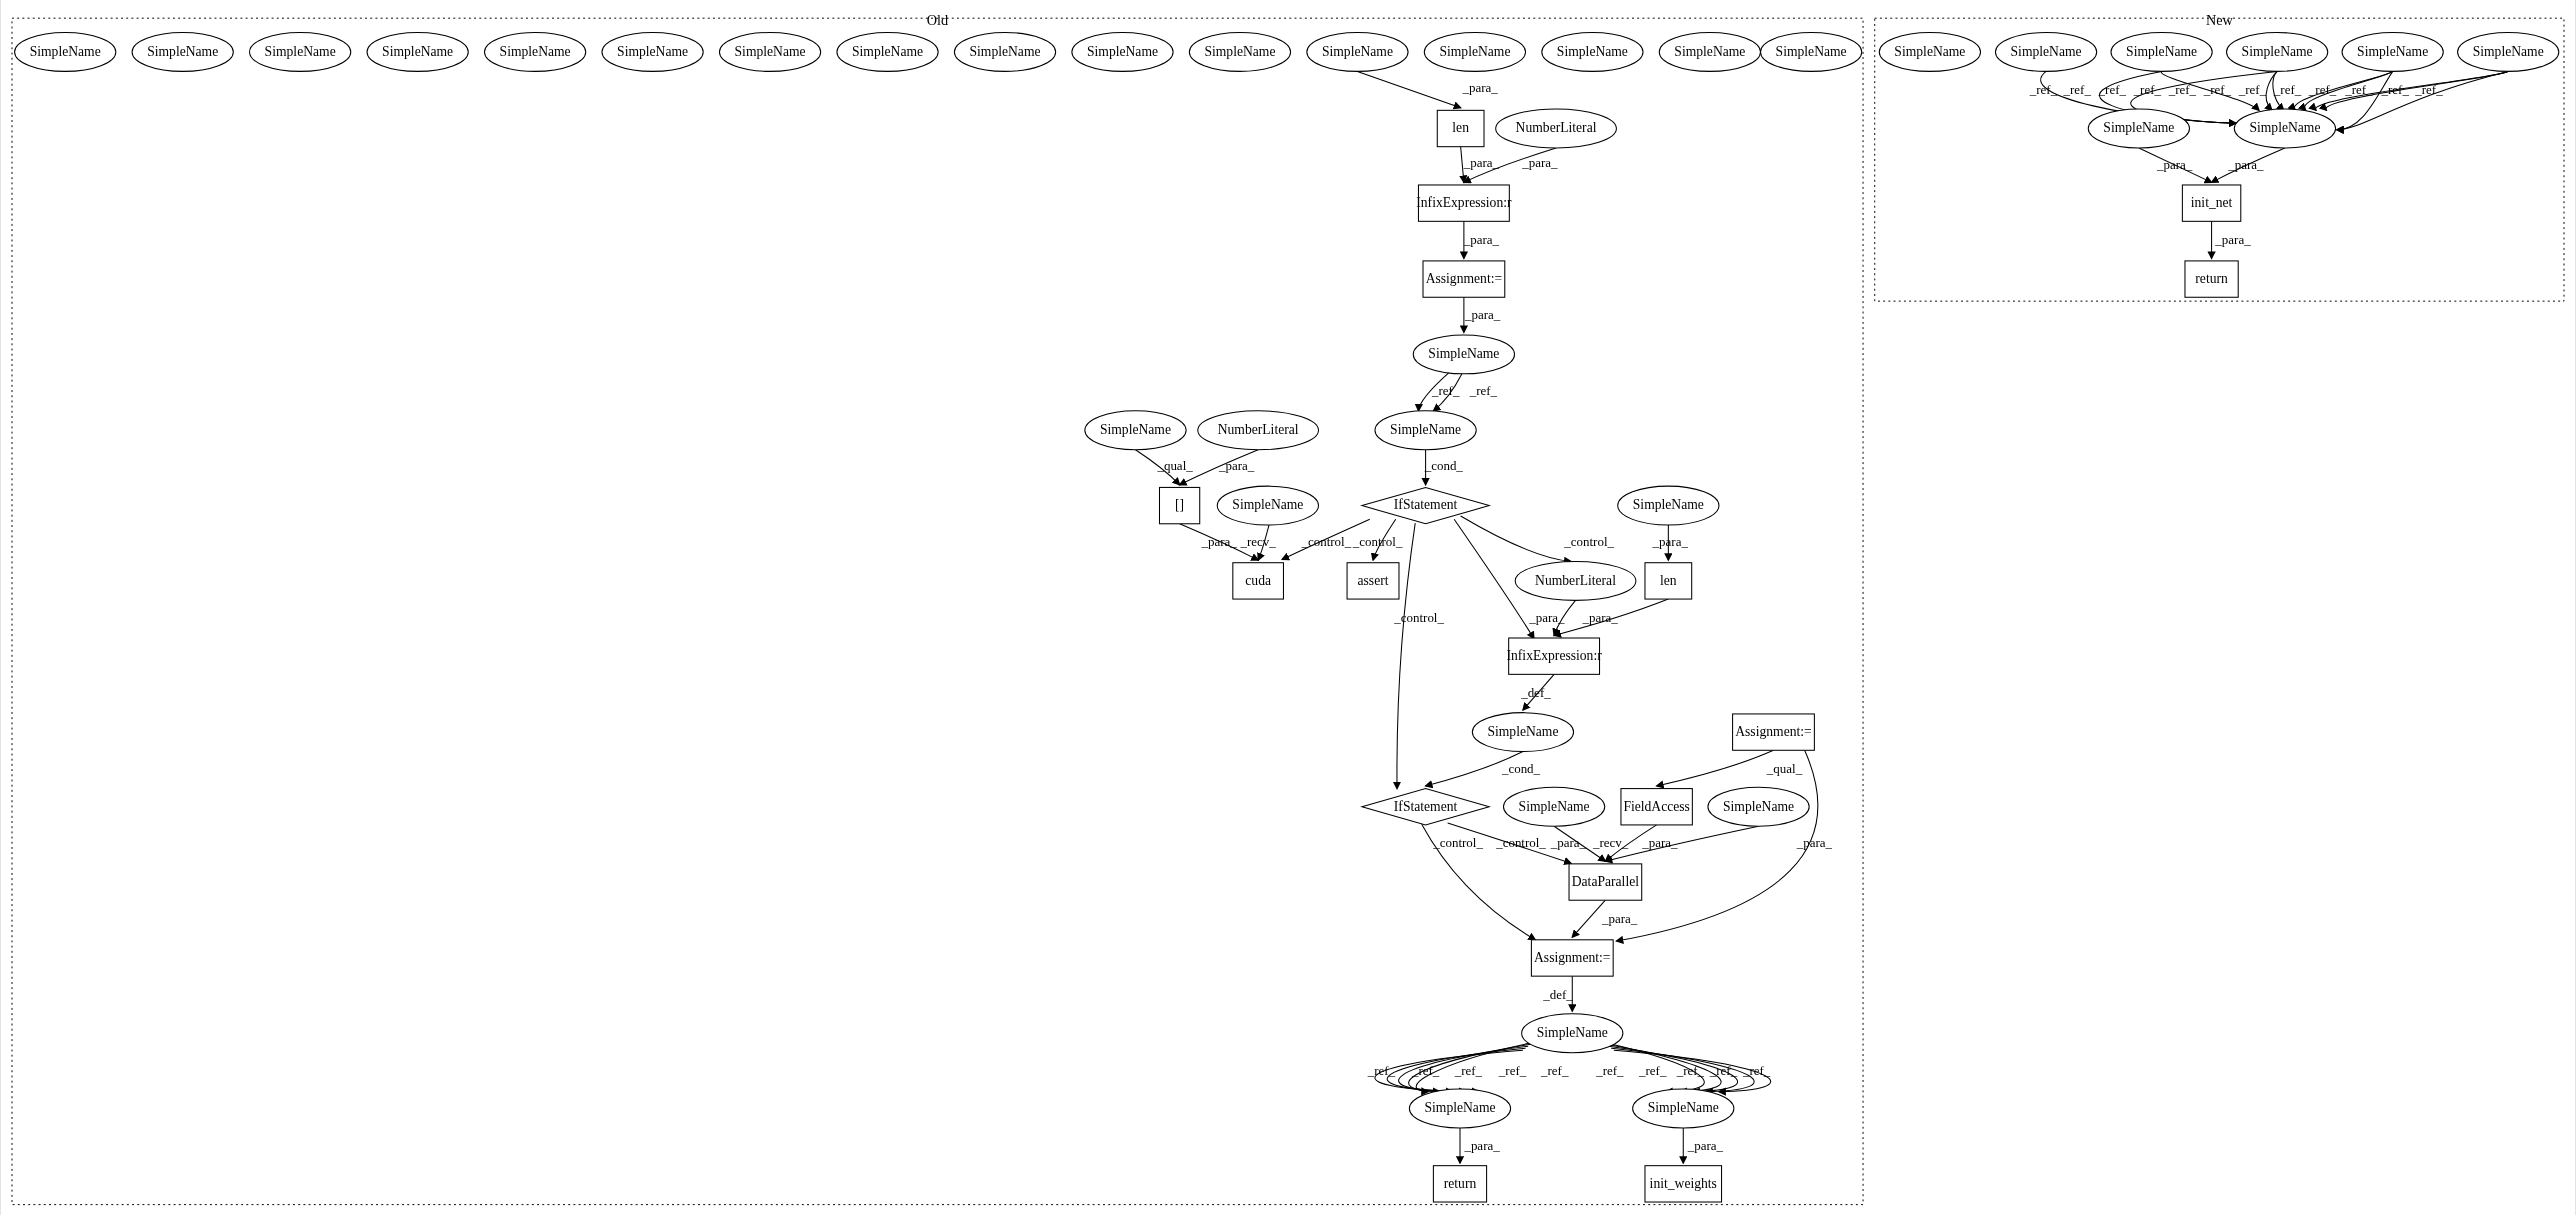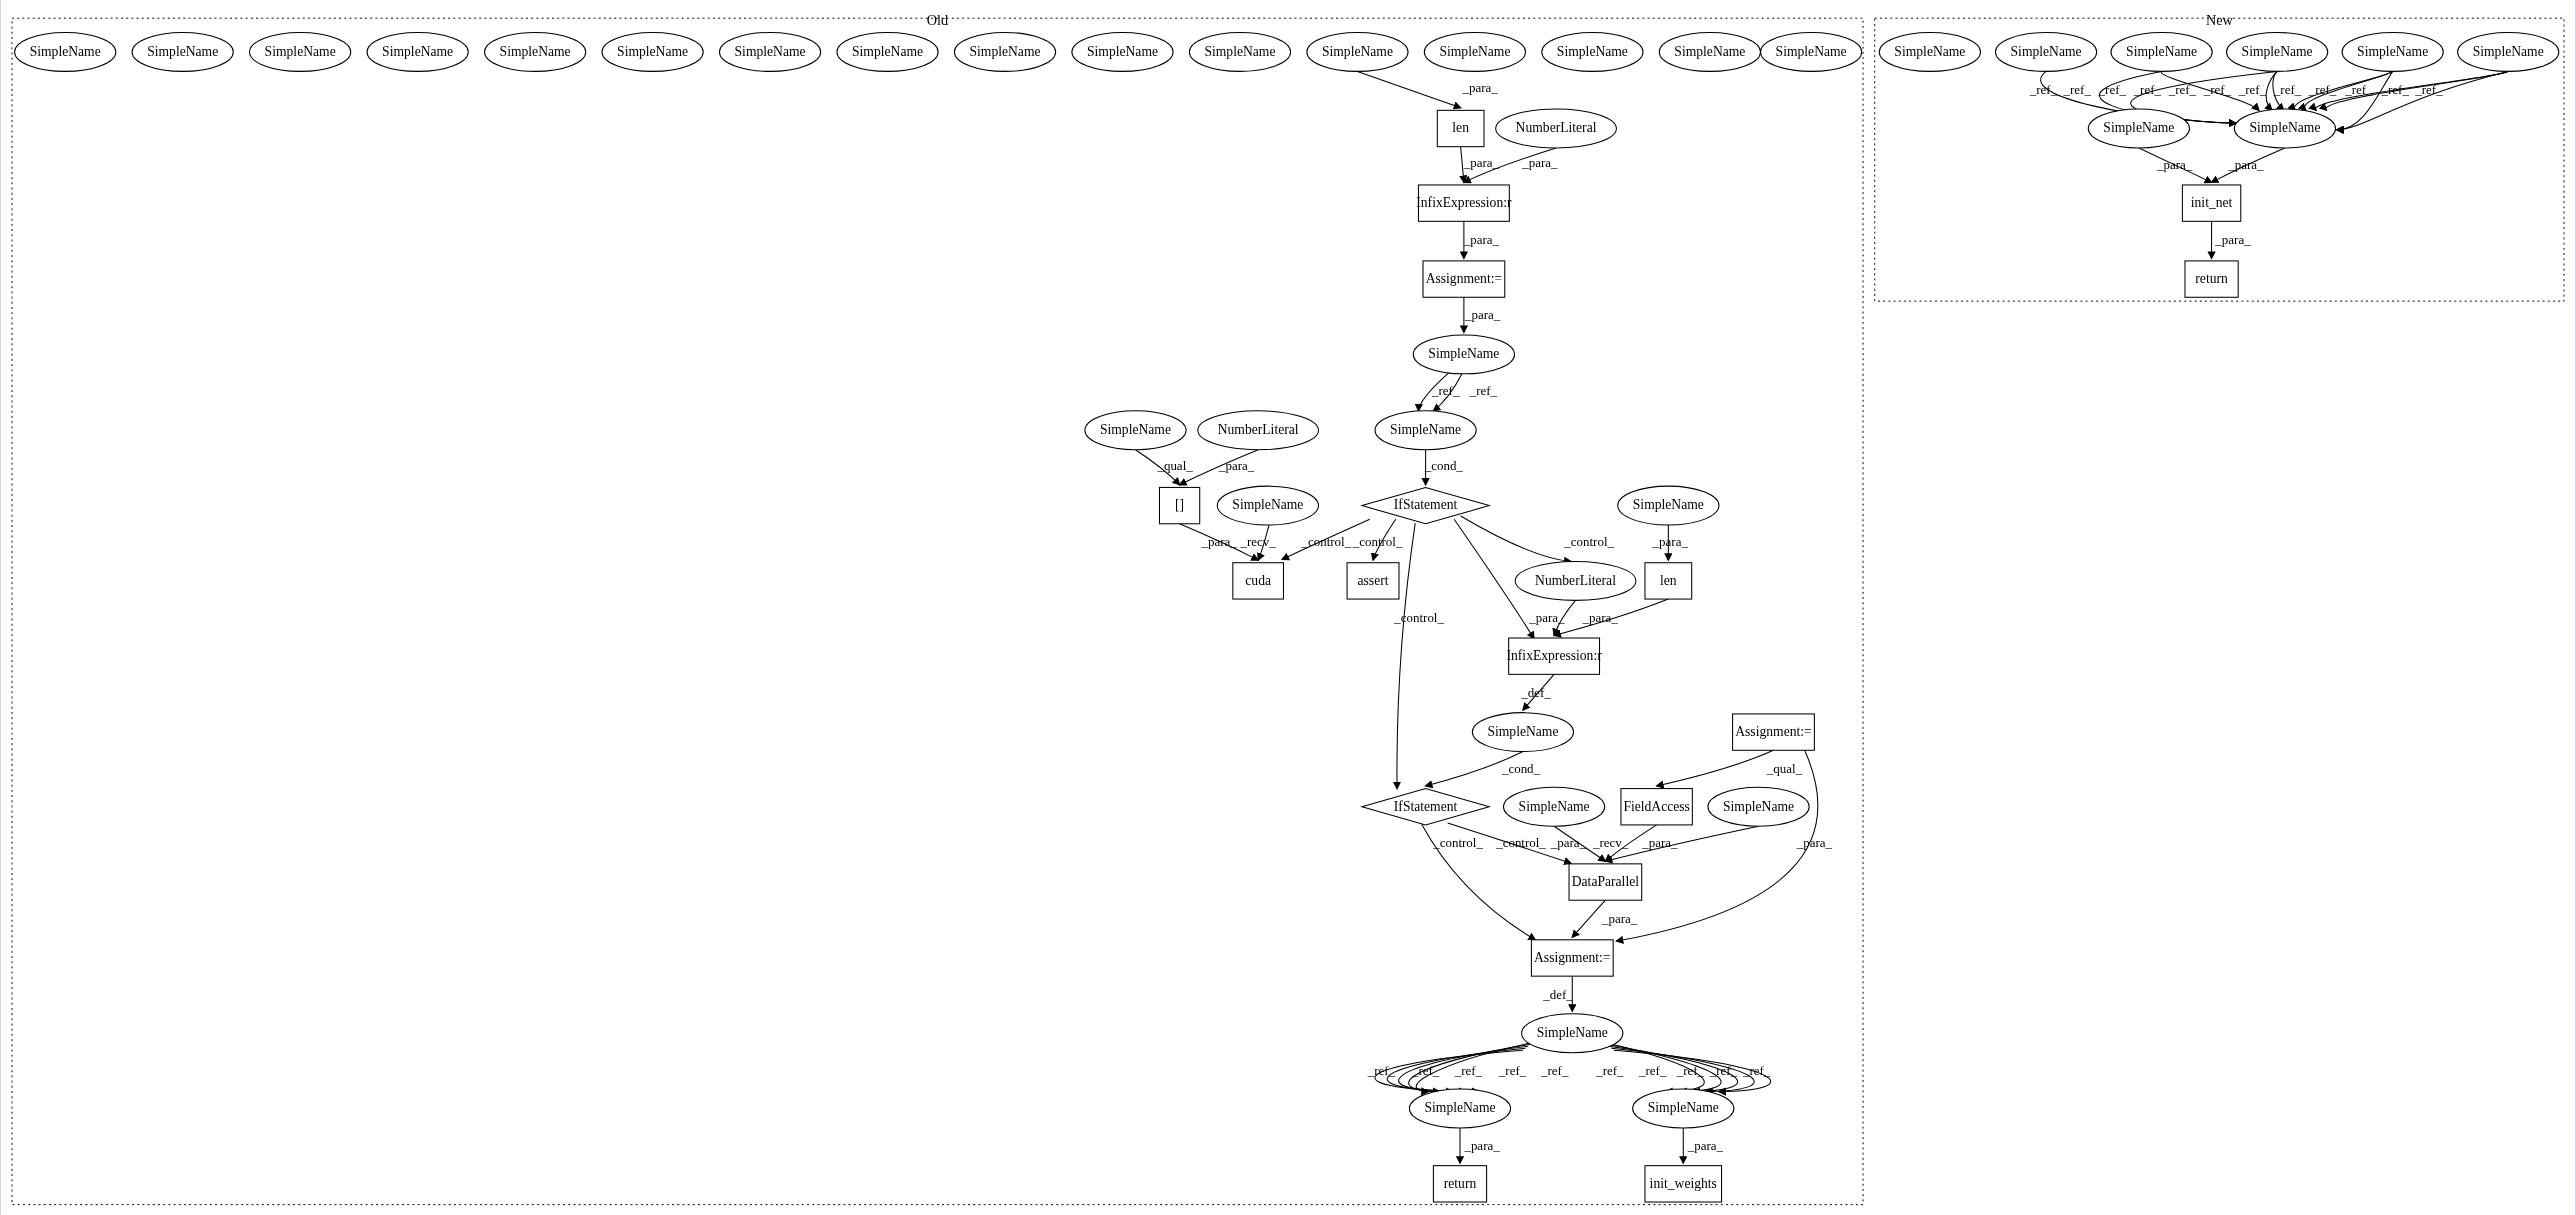--- a/index.html
+++ b/index.html
@@ -1,17 +1,17 @@
 <!DOCTYPE html>
 <html style="font-size:10.4px"><head>
 <meta charset="utf-8">
 <style>
   html,body{margin:0;padding:0;background:#ffffff;}
   body{font-family:"Liberation Serif","DejaVu Serif",serif;}
-  #stage{position:relative;width:2576px;height:1215px;background:#8b5cf6;overflow:hidden;}
+  #stage{position:relative;width:2576px;height:1215px;background:#a3a3a3;overflow:hidden;}
   svg{display:block;}
   .nodelabel{font-family:"Liberation Serif","DejaVu Serif",serif;font-size:21px;fill:#000;text-anchor:middle;dominant-baseline:middle;}
   .edgelabel{font-family:"Liberation Serif","DejaVu Serif",serif;font-size:20px;fill:#000;text-anchor:middle;dominant-baseline:middle;}
   .clusterlabel{font-family:"Liberation Serif","DejaVu Serif",serif;font-size:22px;fill:#000;text-anchor:middle;dominant-baseline:middle;}
   .shape{fill:#ffffff;stroke:#000000;stroke-width:1.6;}
   .edge{fill:none;stroke:#000000;stroke-width:1.6;}
   .cluster{fill:none;stroke:#000000;stroke-width:1.5;stroke-dasharray:3,5;}
 </style>
 </head>
 <body>

